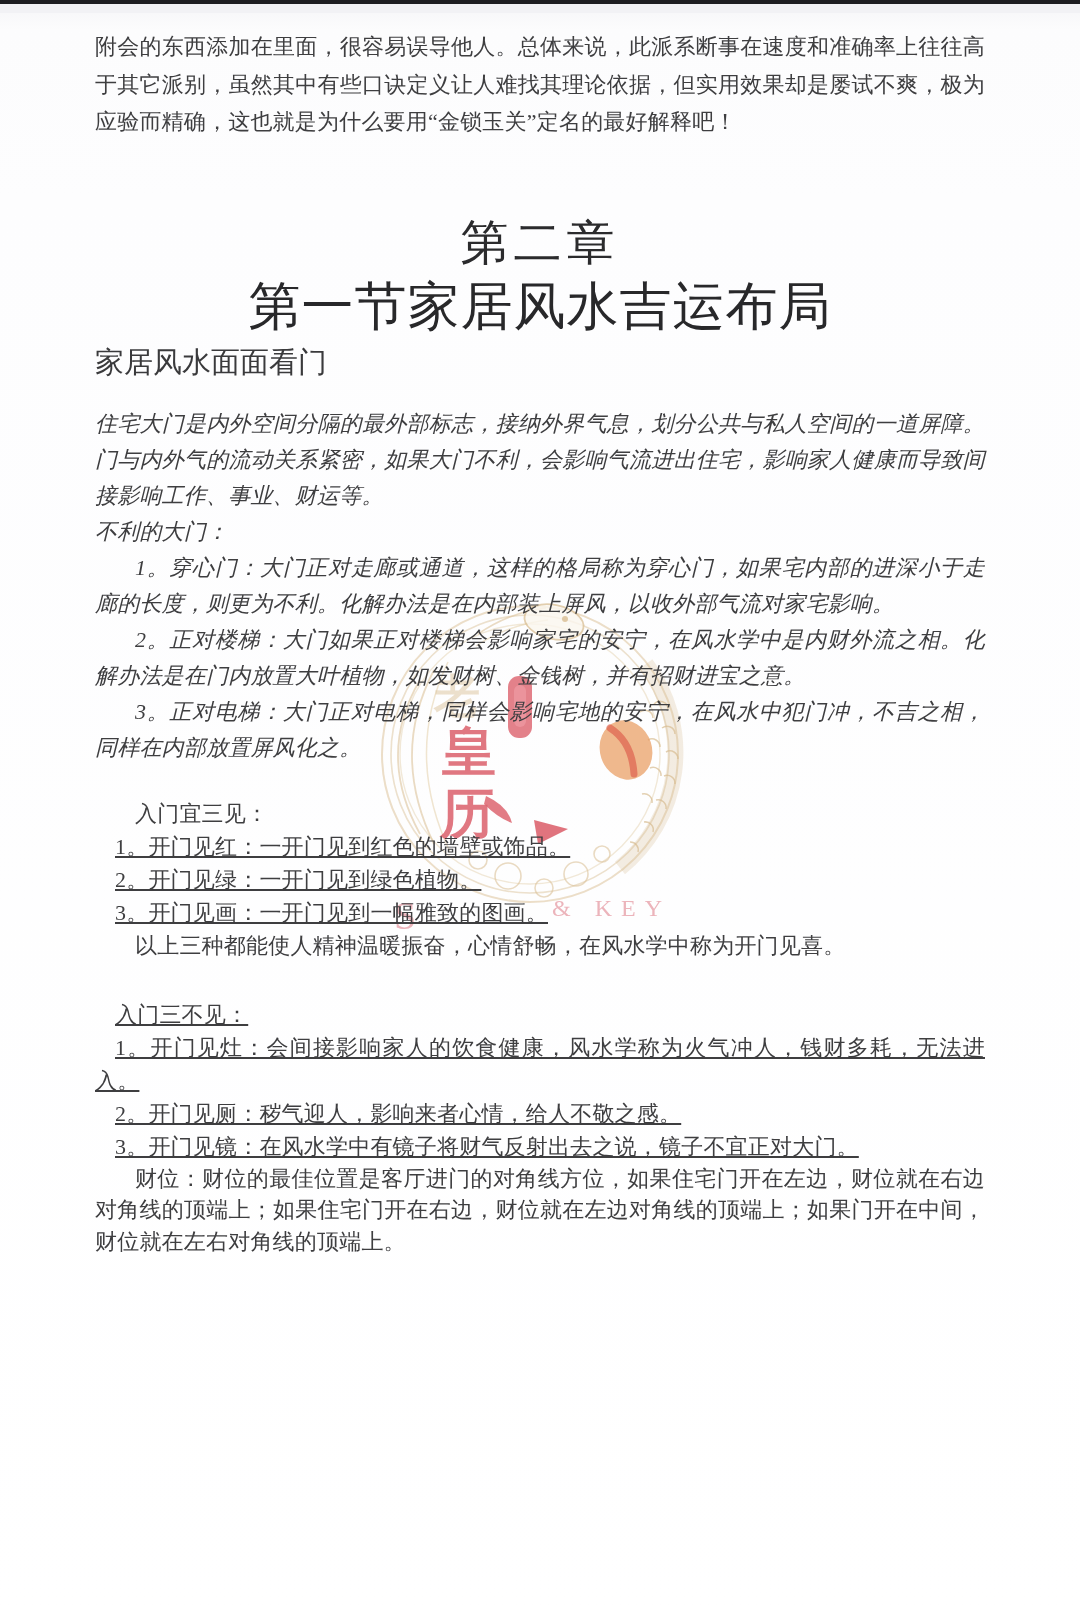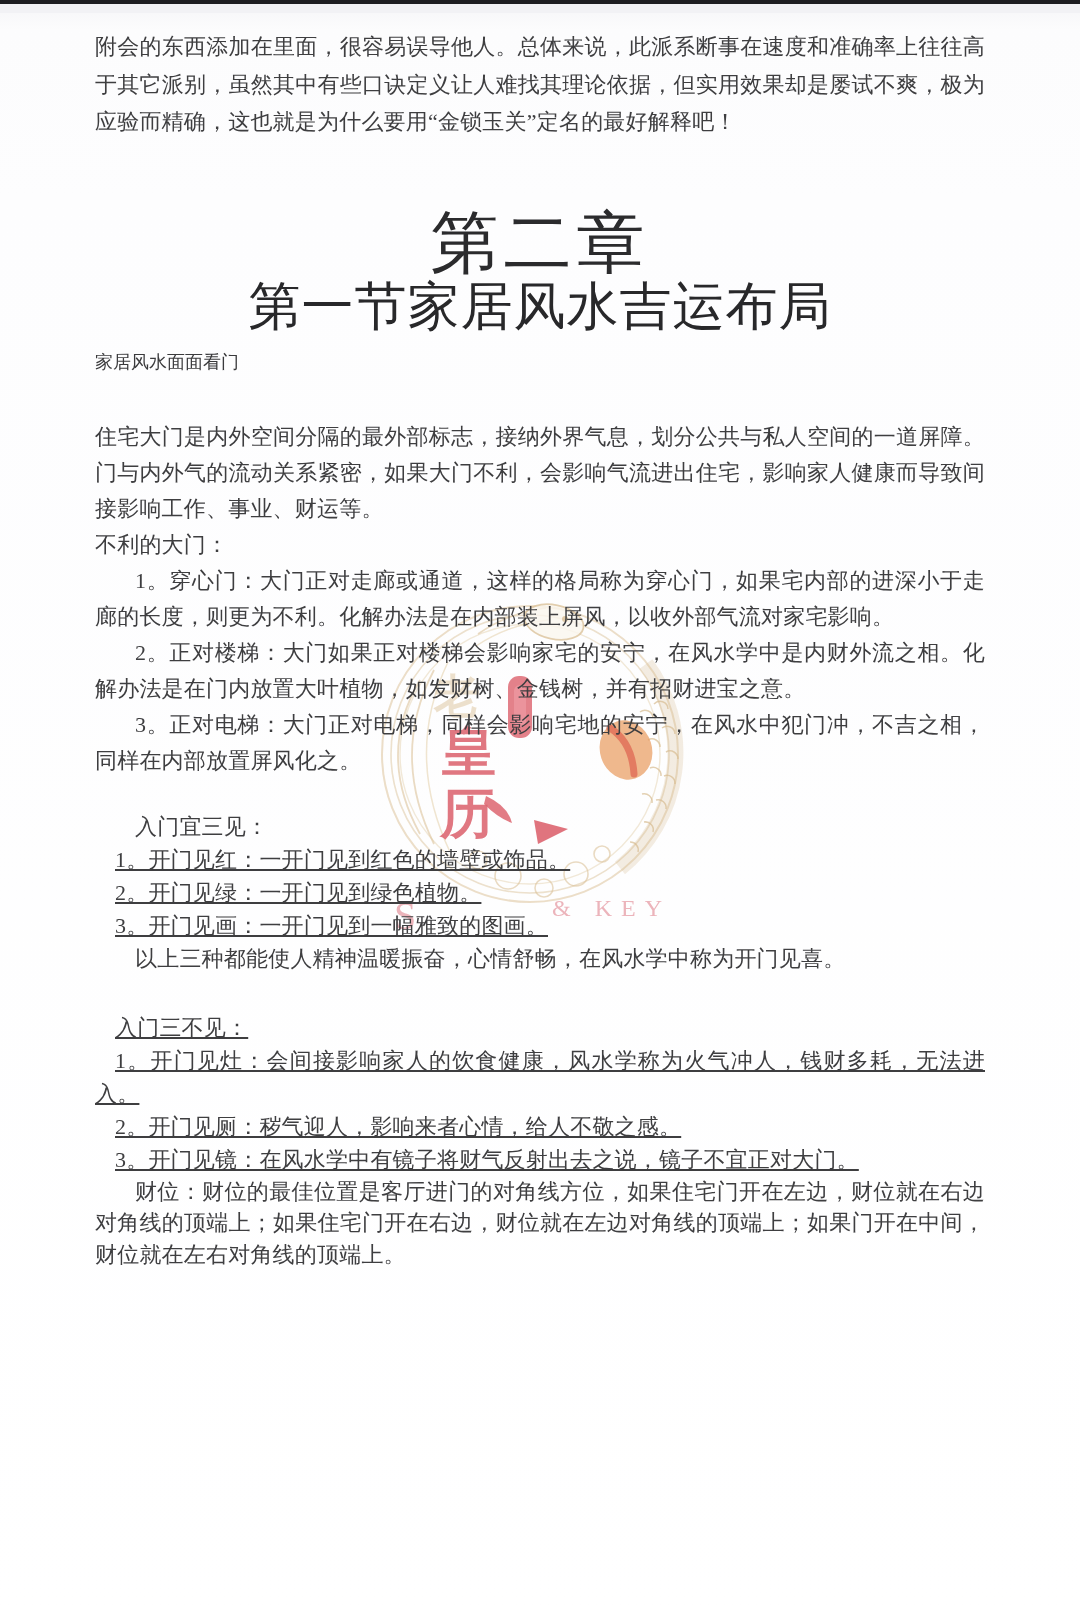--- a/index.html
+++ b/index.html
@@ -36,40 +36,40 @@
   }
   .lh36 { line-height: 36px; }
   .lh33 { line-height: 33px; }
   .lh31 { line-height: 31.5px; }
   .ind40 { text-indent: 40px; }
   .ind20 { text-indent: 20px; text-decoration: underline; }
 
   .chapter {
     margin: 72px 0 0 0;
     text-align: center;
-    font-size: 68px; font-weight: 400;
+    font-size: 48px; font-weight: 400;
     letter-spacing: 5px;
     line-height: 60px;
     color: #2b2b2d;
   }
   .section {
     margin: 2px 0 8px 0;
     text-align: center;
     font-size: 52px; font-weight: 400;
     letter-spacing: 1px;
     line-height: 64px;
     color: #28282a;
   }
   .sub {
     margin-top: 33px;
-    font-size: 18px;
+    font-size: 29px;
     line-height: 30px;
     color: #3a3a3c;
   }
-  .door-block   { margin-top: 42px; }
+  .door-block   { margin-top: 29px; font-style: italic; }
   .see-block    { margin-top: 31px; }
   .notsee-block { margin-top: 36px; }
   .living  { margin-top: 28px; }
   .wealth  { margin-top: 36px; }
 </style>
 </head>
 <body>
 
 <div class="page">
 

